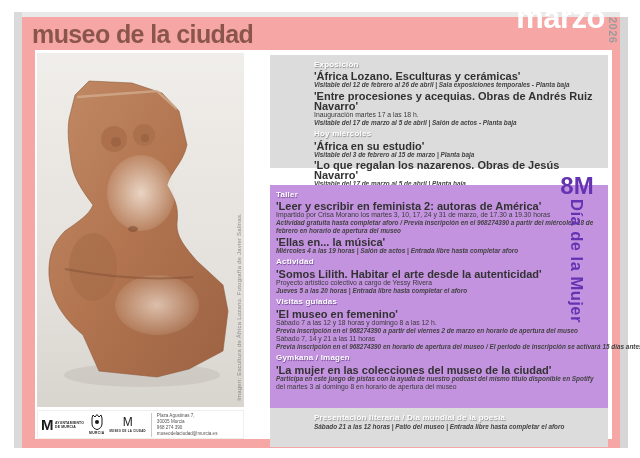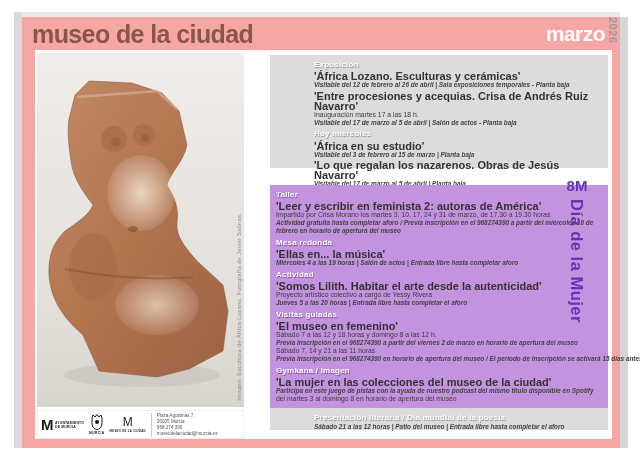--- a/index.html
+++ b/index.html
@@ -18,21 +18,21 @@
   #band-top{left:22px;top:17px;width:598px;height:33px;display:flex;align-items:flex-end;}
   #strip-left{left:22px;top:50px;width:13px;height:389px;}
   #strip-right{left:612px;top:50px;width:8px;height:389px;}
   #band-bottom{left:22px;top:439px;width:598px;height:9px;}
 
   #museum-title{
     font-size:25px;font-weight:bold;letter-spacing:-0.6px;color:#8a564c;
     padding:0 0 1px 10px;line-height:29px;white-space:nowrap;
   }
   #header-spacer{flex:1;}
-  #month{font-size:21px;font-weight:bold;color:#ffffff;line-height:30px;letter-spacing:-0.5px;padding-bottom:1px;}
+  #month{font-size:31px;font-weight:bold;color:#ffffff;line-height:30px;letter-spacing:-0.5px;padding-bottom:17px;}
   #year{
     writing-mode:vertical-rl;font-size:11px;font-weight:bold;color:#9b9b9b;
     height:33px;line-height:12px;margin-left:2px;margin-right:1px;letter-spacing:0.5px;
   }
 
   
   #photo{position:absolute;left:37px;top:53px;width:207px;height:354px;
     background:linear-gradient(#f0eeea, #e3dfda 70%, #d8d4ce);}
   #photo svg{display:block;}
   #photo-caption{
@@ -50,36 +50,36 @@
   .logo-col .mini-label{font-size:3.4px;font-weight:bold;letter-spacing:0.3px;margin-top:1px;}
   #footer-divider{width:1px;height:24px;background:#c9c9c9;}
   #contact{font-size:4.6px;line-height:6px;color:#555;}
 
   
   .panel{position:absolute;left:270px;width:338px;box-sizing:border-box;padding:2px 2px 0 6px;}
   .panel.gray{background:#dcdcdc;padding-left:44px;}
   .panel.purple{background:#c493e0;}
   #panel-0{top:55px;height:113px;}
   #panel-1{top:185px;height:233px;}
-  #panel-2{top:408px;height:22px;}
+  #panel-2{top:408px;height:39px;}
 
   .sec-heading{
     font-size:8px;font-weight:bold;color:#ffffff;line-height:10px;margin-top:2.5px;
     text-shadow:0.6px 0.6px 0.8px rgba(100,100,100,0.65);letter-spacing:0.2px;
   }
   .panel.purple .sec-heading{text-shadow:0.6px 0.6px 0.8px rgba(90,50,130,0.8);}
   .evt-title{font-size:11px;font-weight:bold;color:#323232;line-height:10px;margin-top:1.5px;}
   .ln{color:#3a3a3a;}
   .ln.plain{font-size:6.8px;line-height:8px;}
   .ln.italic{font-size:6.4px;line-height:8px;font-style:italic;font-weight:600;color:#424242;}
   .ln.nowrap{white-space:nowrap;}
 
   
   #badge{position:absolute;left:546px;top:171px;width:62px;height:233px;text-align:center;}
-  #badge-top{font-size:15px;font-weight:900;color:#6433b2;line-height:26px;margin-top:2px;}
+  #badge-top{font-size:24px;font-weight:900;color:#6433b2;line-height:26px;margin-top:2px;}
   #badge-label{
     writing-mode:vertical-rl;font-size:16.5px;font-weight:900;color:#6433b2;
     letter-spacing:0.5px;margin:0 auto;line-height:20px;white-space:nowrap;
   }
 </style>
 </head>
 <body>
 
 <div class="shadow" id="shadow-top"></div>
 <div class="shadow" id="shadow-left"></div>
@@ -161,35 +161,34 @@
       <div>968 274 390</div>
       <div>museodelaciudad@murcia.es</div>
     </div>
 </div>
 
 <div id="events-root">
     <div class="panel gray" id="panel-0">
       <div class="sec-heading">Exposición</div>
       <div class="evt-title">'África Lozano. Esculturas y cerámicas'</div>
       <div class="ln italic">Visitable del 12 de febrero al 26 de abril | Sala exposiciones temporales - Planta baja</div>
-      <div class="evt-title">'Entre procesiones y acequias. Crisa de Andrés Ruiz Navarro'</div>
+      <div class="evt-title">'Entre procesiones y acequias. Obras de Andrés Ruiz Navarro'</div>
       <div class="ln plain">Inauguración martes 17 a las 18 h.</div>
       <div class="ln italic">Visitable del 17 de marzo al 5 de abril | Salón de actos - Planta baja</div>
       <div class="sec-heading">Hoy miércoles</div>
       <div class="evt-title">'África en su estudio'</div>
       <div class="ln italic">Visitable del 3 de febrero al 15 de marzo | Planta baja</div>
       <div class="evt-title">'Lo que regalan los nazarenos. Obras de Jesús Navarro'</div>
       <div class="ln italic">Visitable del 17 de marzo al 5 de abril | Planta baja</div>
     </div>
     <div class="panel purple" id="panel-1">
       <div class="sec-heading">Taller</div>
       <div class="evt-title">'Leer y escribir en feminista 2: autoras de América'</div>
       <div class="ln plain">Impartido por Crisa Morano los martes 3, 10, 17, 24 y 31 de marzo, de 17.30 a 19.30 horas</div>
       <div class="ln italic">Actividad gratuita hasta completar aforo / Previa inscripción en el 968274390 a partir del miércoles 18 de febrero en horario de apertura del museo</div>
-      <div class="sec-heading">Mesa redonda</div>
       <div class="evt-title">'Ellas en... la música'</div>
       <div class="ln italic">Miércoles 4 a las 19 horas | Salón de actos | Entrada libre hasta completar aforo</div>
       <div class="sec-heading">Actividad</div>
       <div class="evt-title">'Somos Lilith. Habitar el arte desde la autenticidad'</div>
       <div class="ln plain">Proyecto artístico colectivo a cargo de Yessy Rivera</div>
       <div class="ln italic">Jueves 5 a las 20 horas | Entrada libre hasta completar el aforo</div>
       <div class="sec-heading">Visitas guiadas</div>
       <div class="evt-title">'El museo en femenino'</div>
       <div class="ln plain">Sábado 7 a las 12 y 18 horas y domingo 8 a las 12 h.</div>
       <div class="ln italic">Previa inscripción en el 968274390 a partir del viernes 2 de marzo en horario de apertura del museo</div>

